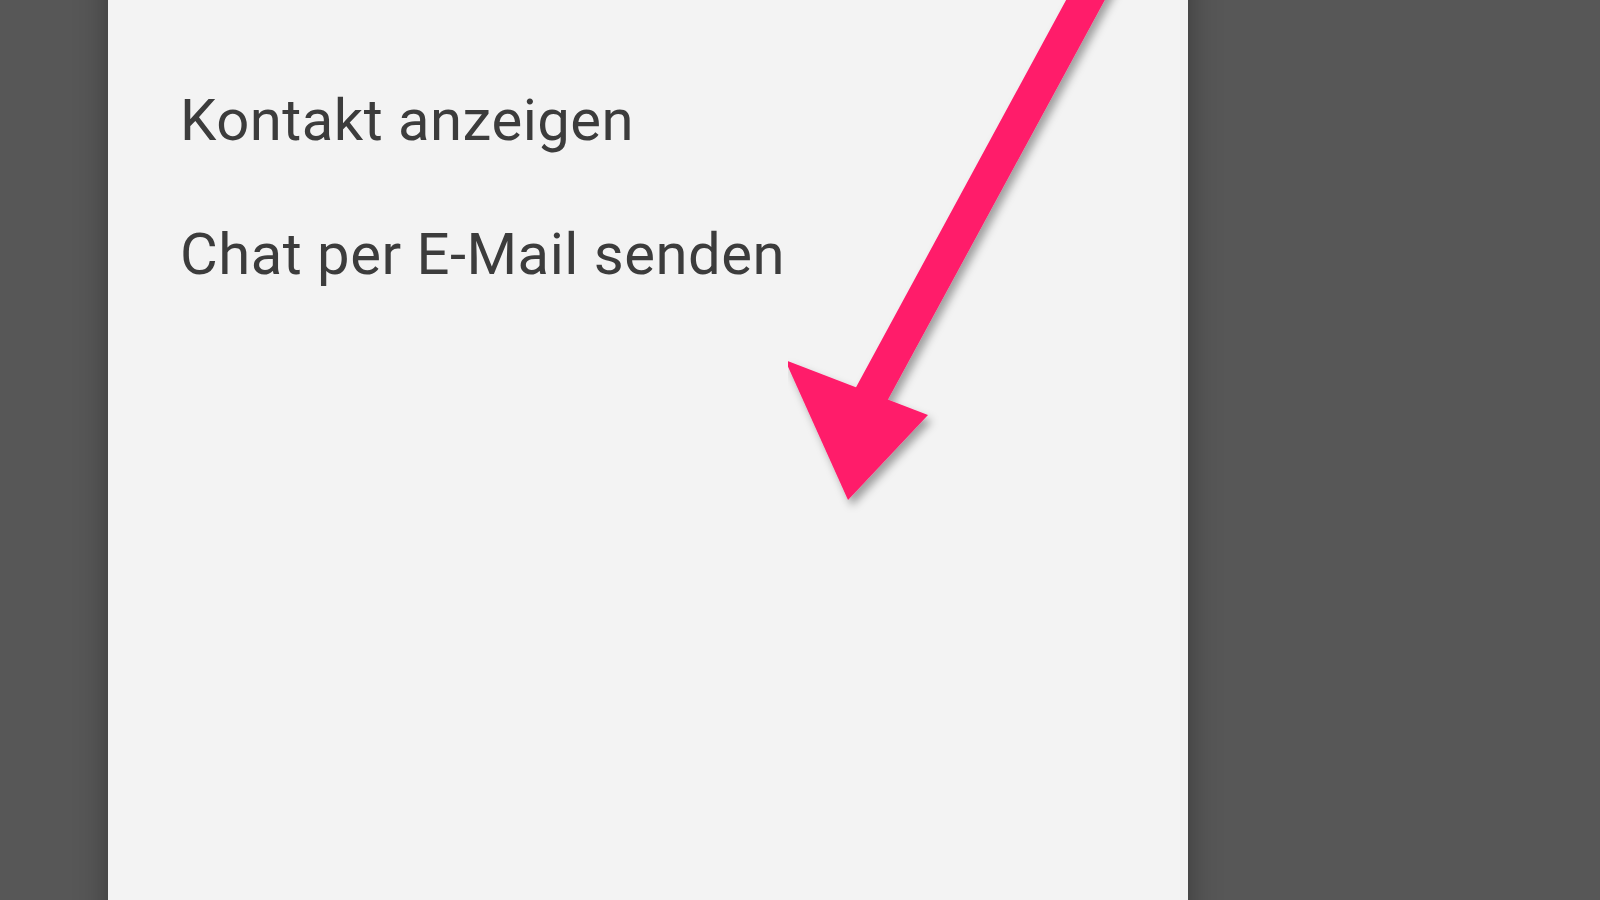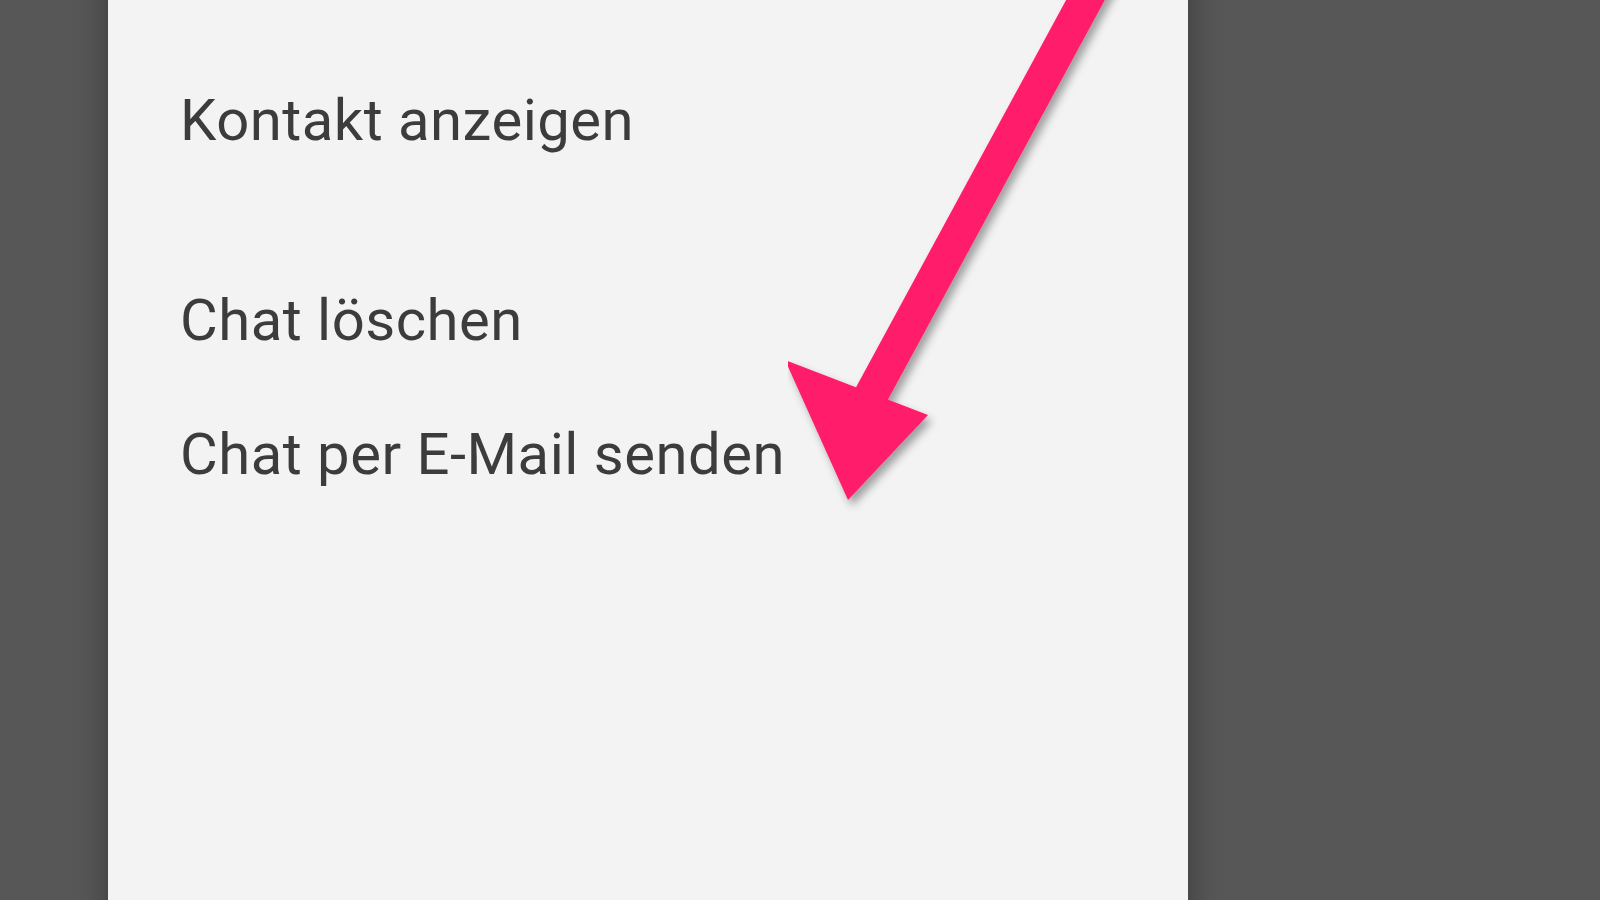--- a/index.html
+++ b/index.html
@@ -68,23 +68,20 @@
 
 <div class="stage">
   <div class="dialog">
     <ul class="menu-list">
       <li class="cutoff-top">
         <span></span>
       </li>
       <li class="menu-item">
         <span>Kontakt anzeigen</span>
       </li>
-      <li class="menu-item">
-        <span>Chat löschen</span>
-      </li>
       <li class="menu-item cutoff-bottom">
         <span>Chat per E-Mail senden</span>
       </li>
     </ul>
 
     <svg class="arrow-svg" viewBox="0 0 400 580">
       <defs>
         <filter id="ds" x="-20%" y="-20%" width="140%" height="140%">
           <feDropShadow dx="4" dy="6" stdDeviation="4" flood-color="#000" flood-opacity="0.35"></feDropShadow>
         </filter>

